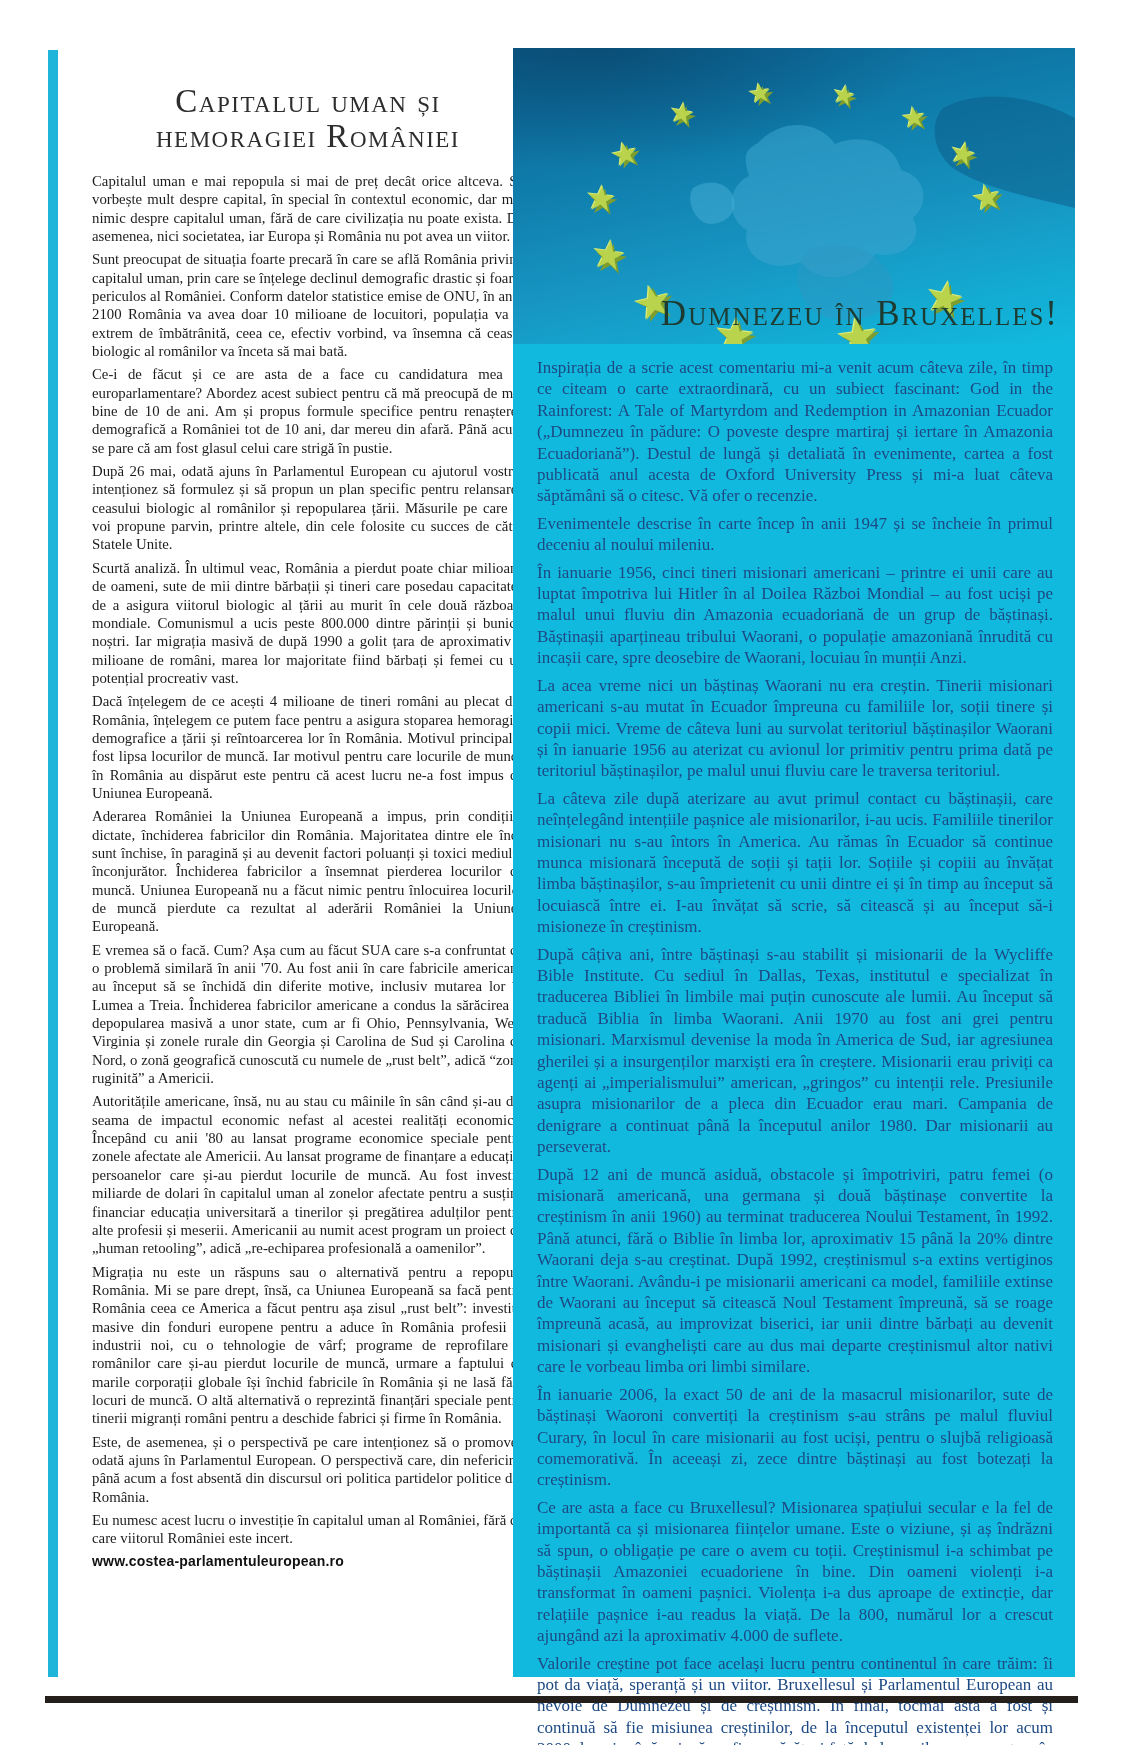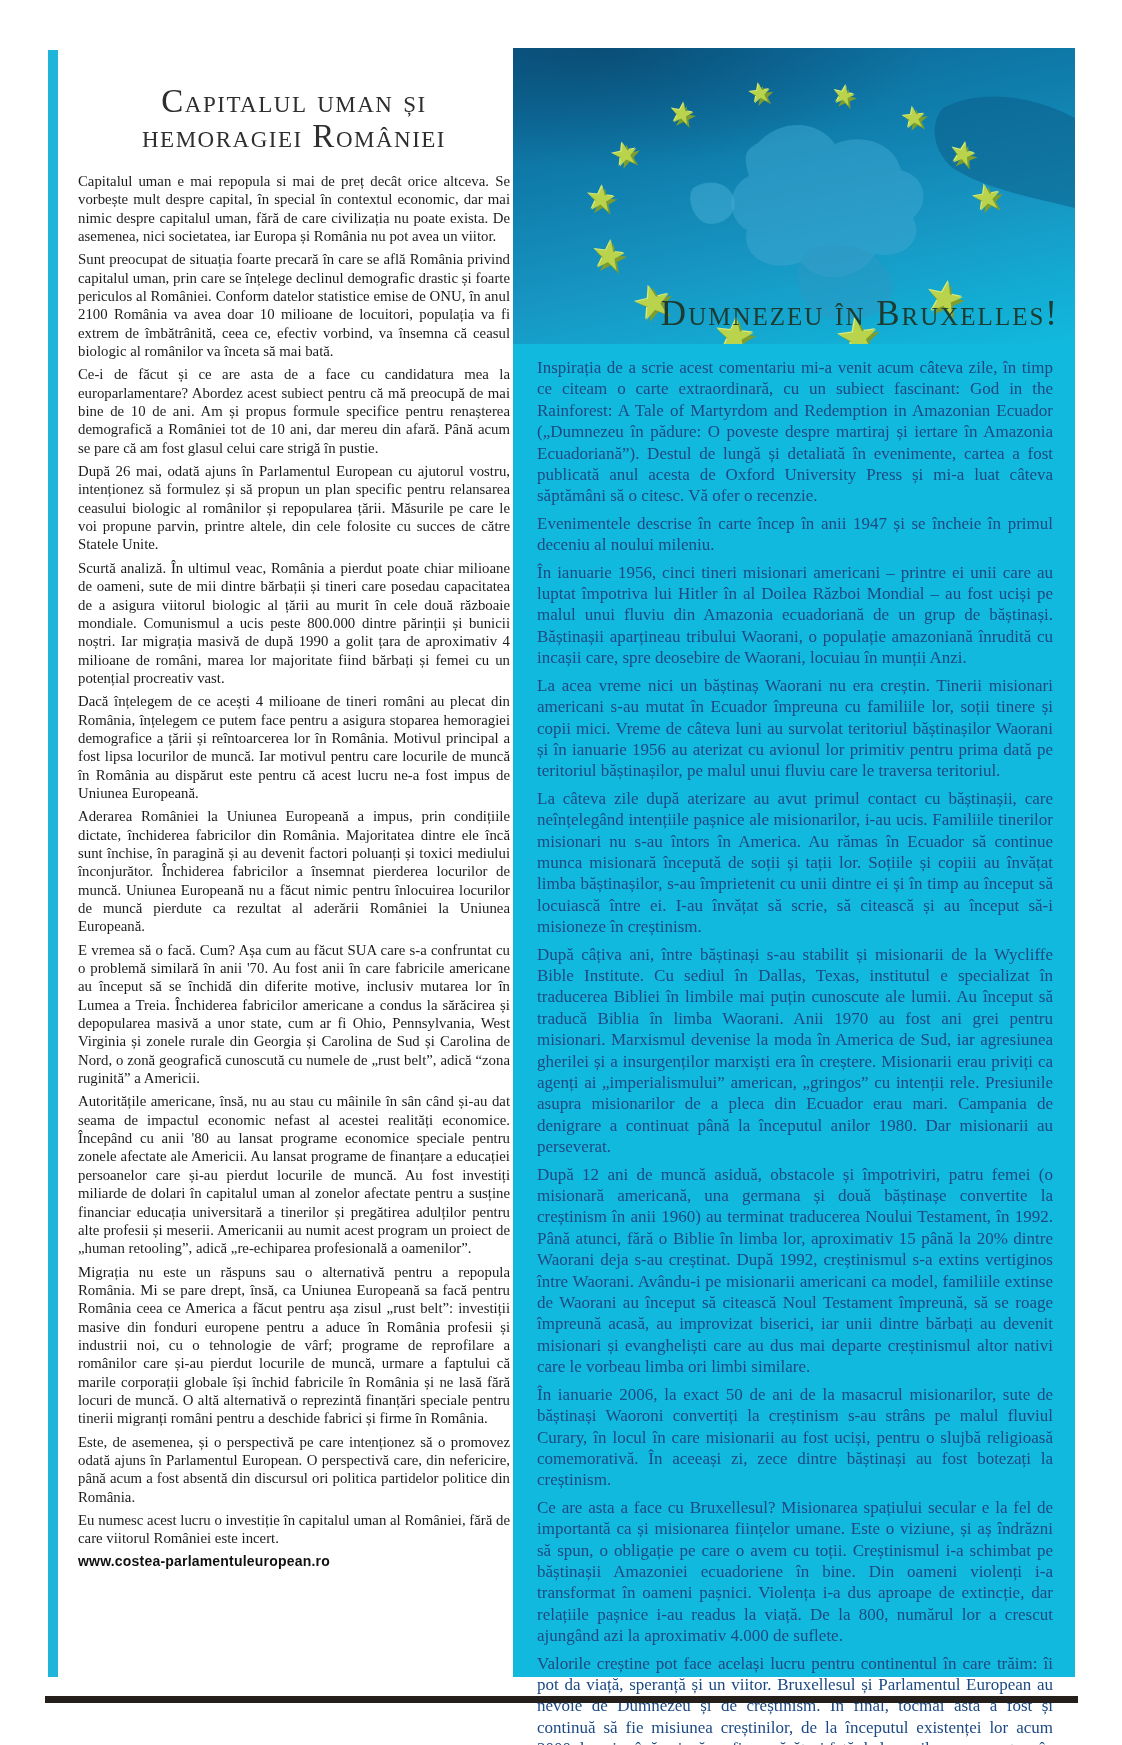--- a/index.html
+++ b/index.html
@@ -1,21 +1,21 @@
 <!DOCTYPE html>
 <html><head>
 <meta charset="utf-8">
 <style>
   html,body{margin:0;padding:0;background:#e8e8e8;}
   .page{position:relative;width:1122px;height:1745px;background:#ffffff;margin:0 auto;overflow:hidden;
         font-family:"Liberation Serif",serif;}
   
   .left-strip{position:absolute;left:48px;top:50px;width:10px;height:1627px;background:#1fb4da;}
   
-  .left-col{position:absolute;left:78px;top:84px;width:432px;}
+  .left-col{position:absolute;left:92px;top:84px;width:432px;}
   .left-title{margin:0 0 18px 0;text-align:center;font-variant:small-caps;font-weight:normal;
               font-size:33px;line-height:1.06;letter-spacing:1.5px;color:#2e2e2e;}
   .left-body p{margin:0 0 5px 0;font-size:14.8px;line-height:1.24;text-align:justify;color:#1c1c1c;}
   .site-link{font-family:"Liberation Sans",sans-serif;font-weight:bold;font-size:14px;
              letter-spacing:.2px;color:#111111;margin-top:3px;cursor:pointer;}
   
   .right-panel{position:absolute;left:513px;top:48px;width:562px;height:1629px;background:#12b9de;}
   .header-img{position:relative;width:562px;height:296px;overflow:hidden;
       background:
         radial-gradient(130% 90% at 15% 0%, rgba(6,60,96,.55) 0%, rgba(6,60,96,0) 45%),

